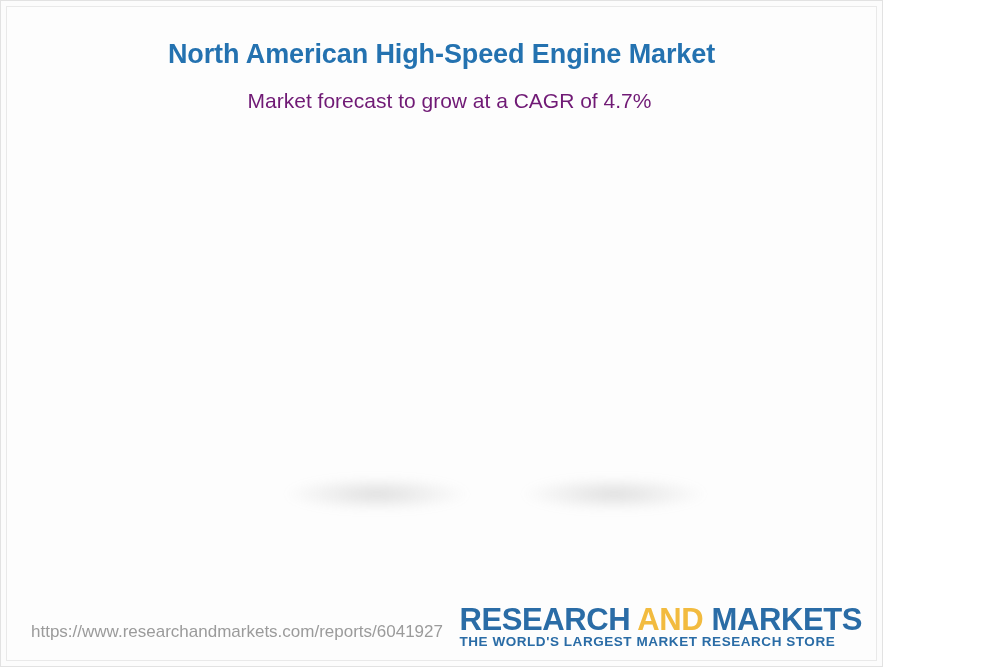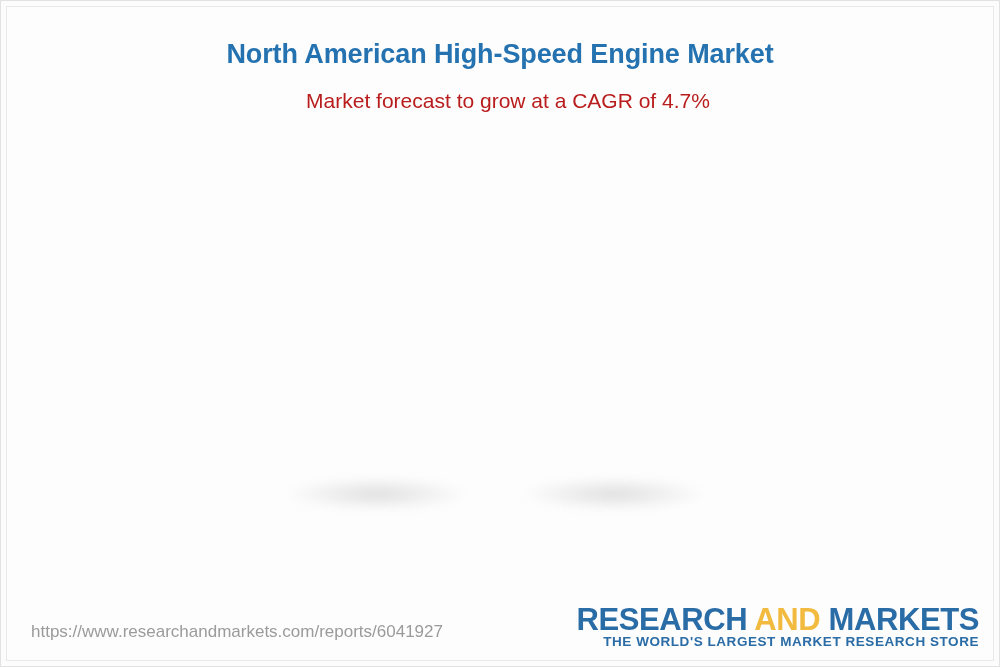--- a/index.html
+++ b/index.html
@@ -10,21 +10,21 @@
   body {
     width: 1000px;
     height: 667px;
     overflow: hidden;
     font-family: "Liberation Sans", sans-serif;
     background: #ffffff;
   }
 
   .figure {
     position: relative;
-    width: 1000px;
+    width: 883px;
     height: 667px;
     box-sizing: border-box;
     background: #fcfcfc;
     border: 1px solid #e2e2e2;
     overflow: hidden;
   }
 
   .inner-frame {
     position: absolute;
     left: 5px;
@@ -50,21 +50,21 @@
   }
 
   .subtitle {
     position: absolute;
     left: 0;
     right: 0;
     top: 88px;
     text-align: center;
     font-size: 21px;
     font-weight: normal;
-    color: #b91c1c;
+    color: #701a75;
     padding-left: 16px;
   }
 
   
   .plot {
     position: absolute;
     left: 0;
     top: 0;
     width: 1000px;
     height: 667px;
@@ -98,21 +98,20 @@
     left: 30px;
     bottom: 24px;
     font-size: 17px;
     color: #9b9b9b;
   }
 
   .brand {
     position: absolute;
     right: 20px;
     bottom: 18px;
-    text-align: right;
     line-height: 1;
   }
   .brand-main {
     font-size: 31px;
     font-weight: bold;
     color: #2a6ca6;
     letter-spacing: -0.4px;
     white-space: nowrap;
   }
   .brand-and {

